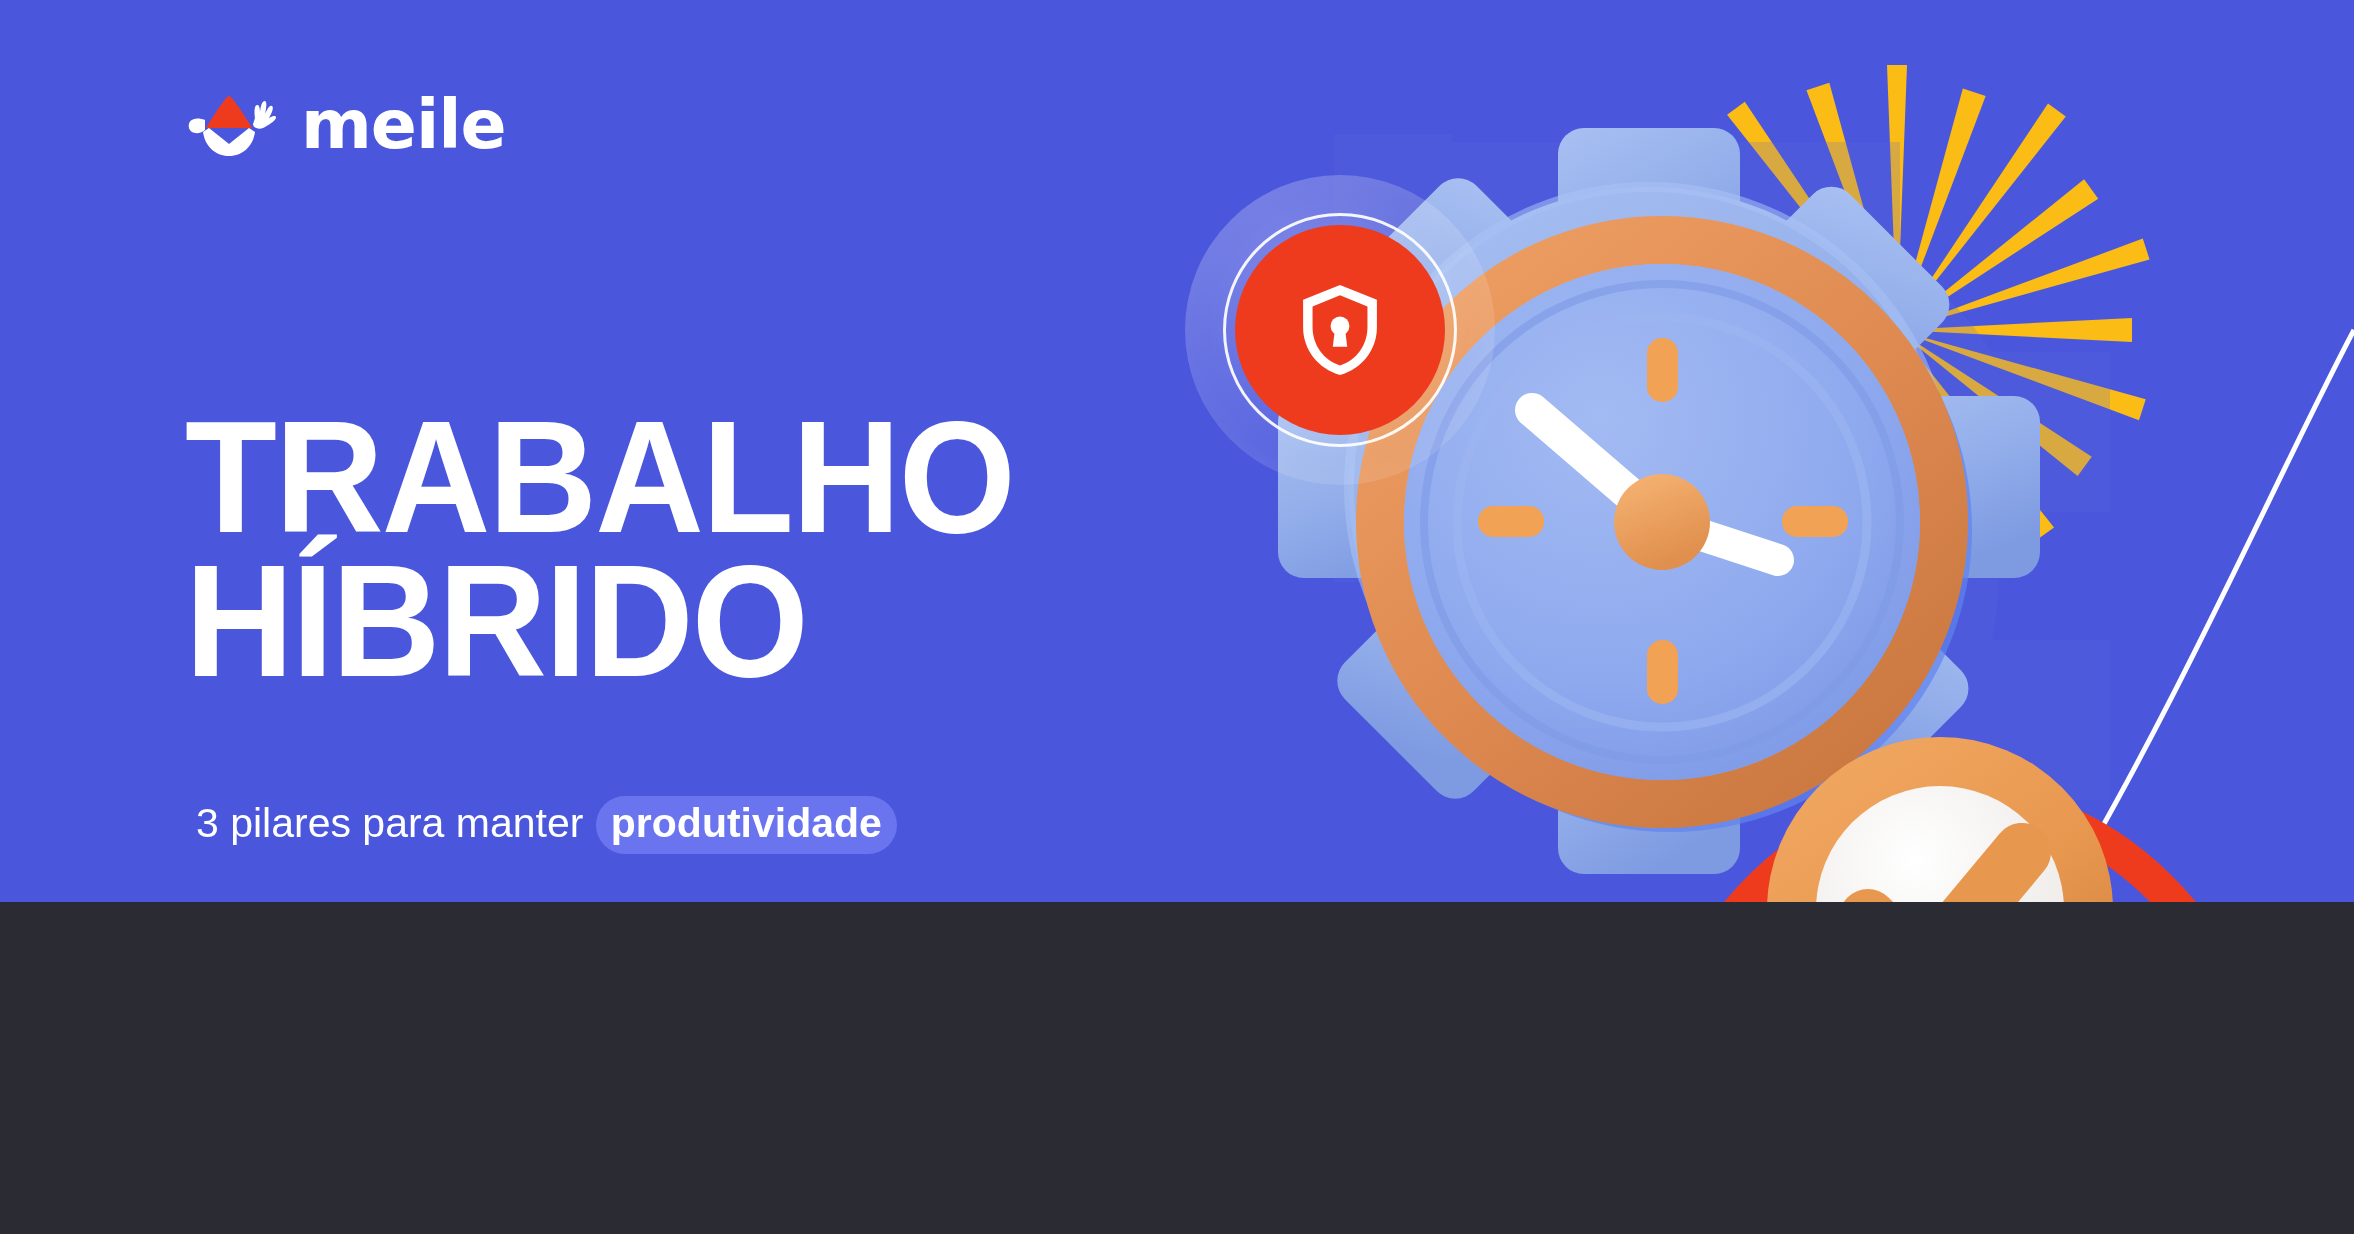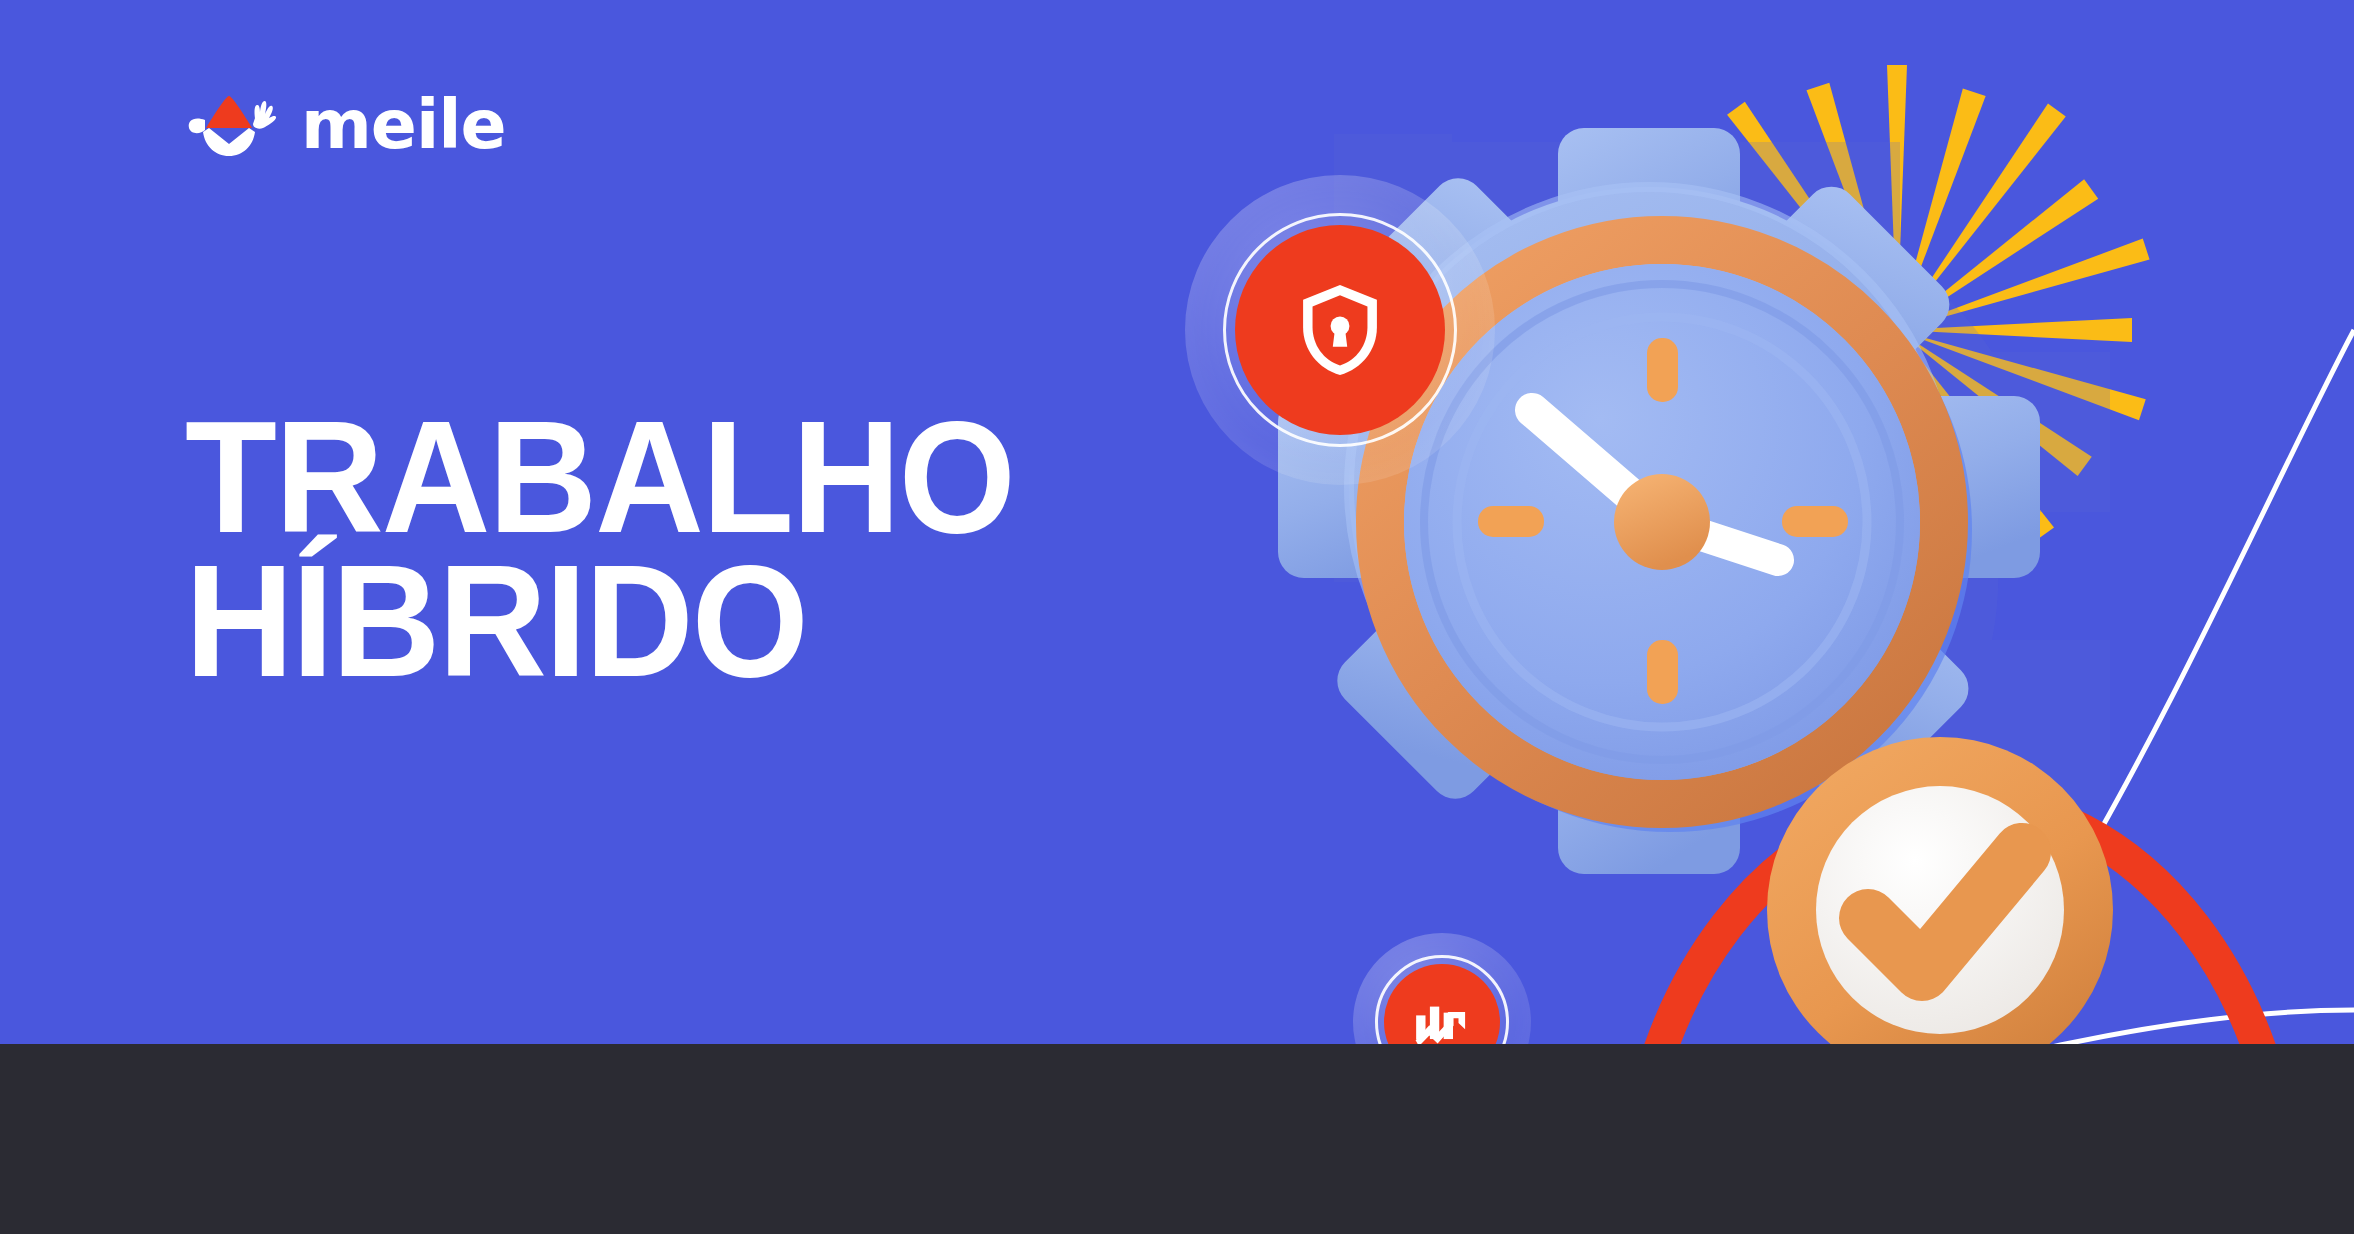--- a/index.html
+++ b/index.html
@@ -2,21 +2,21 @@
 <html><head>
 <meta charset="utf-8">
 <title>Trabalho Híbrido — meile</title>
 <style>
   * { margin:0; padding:0; box-sizing:border-box; }
   html,body { background:#2b2b33; }
   body { font-family:"Liberation Sans", sans-serif; }
 
   .banner{
     position:relative;
-    width:2354px; height:1044px;
+    width:2354px; height:902px;
     overflow:hidden;
     background:#4a57dd;
   }
 
   
   .bg-art{ position:absolute; inset:0; overflow:hidden; pointer-events:none; }
   .bg-art svg{ position:absolute; top:0; left:0; width:2354px; height:1234px; display:block; }
 
   
   .logo{
@@ -258,20 +258,21 @@
     </span>
     <span class="logo-word">meile</span>
   </div>
 
   <h1 class="headline">
     <span class="l1">TRABALHO</span>
     <span class="l2">HÍBRIDO</span>
   </h1>
 
   <p class="subtitle">
+    <span class="ln"><span>3 pilares para manter </span><span class="pill blue">produtividade</span></span>
   </p>
 
   <div class="chip" id="chip-shield">
     <span class="glass"></span>
     <span class="ring"></span>
     <span class="disc">
       <svg width="108" height="108" viewBox="0 0 24 24" xmlns="http://www.w3.org/2000/svg" aria-hidden="true">
         <path fill="#ffffff" d="M12 2 L20.2 5.3 V11.4 C20.2 16.4 16.9 20.6 12 22 C7.1 20.6 3.8 16.4 3.8 11.4 V5.3 Z"></path>
         <path fill="#ee3b1e" d="M12 4.3 L18.1 6.8 V11.4 C18.1 15.3 15.7 18.7 12 19.9 C8.3 18.7 5.9 15.3 5.9 11.4 V6.8 Z"></path>
         <circle cx="12" cy="11.1" r="2.1" fill="#ffffff"></circle>

